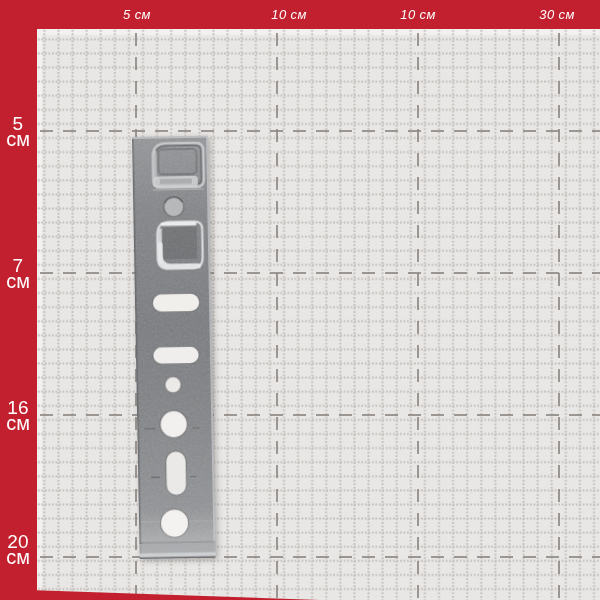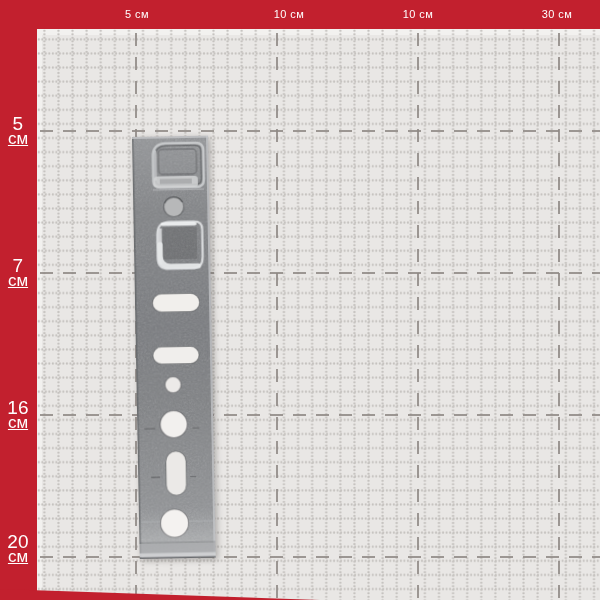--- a/index.html
+++ b/index.html
@@ -27,24 +27,24 @@
   .vline{position:absolute;top:33px;bottom:0;width:2px;
     background:repeating-linear-gradient(to bottom,var(--major-line,#8e8884) 0 13px,rgba(0,0,0,0) 13px 24px);
     opacity:.85;}
   
   .frame-top{position:absolute;left:0;top:0;width:600px;height:29px;background:var(--frame-red,#c2202e);}
   .frame-left{position:absolute;left:0;top:0;width:37px;height:600px;background:var(--frame-red,#c2202e);}
   .frame-wedge{position:absolute;left:0;top:589px;width:320px;height:11px;background:var(--frame-red,#c2202e);
     clip-path:polygon(0 0,100% 100%,0 100%);}
   
   .top-label{position:absolute;top:0;height:34px;line-height:29px;transform:translateX(-50%);
-    color:var(--label-text,#fff);font-size:11px;font-weight:500;letter-spacing:.4px;white-space:nowrap;}
+    color:var(--label-text,#fff);font-size:13px;font-weight:500;letter-spacing:.4px;white-space:nowrap;font-style:italic;}
   .left-label{position:absolute;left:0;width:36px;text-align:center;color:var(--label-text,#fff);font-weight:500;}
   .left-label .val{display:block;font-size:19px;line-height:16px;letter-spacing:.3px;}
-  .left-label .unit{display:block;font-size:17px;line-height:14px;text-decoration:underline;}
+  .left-label .unit{display:block;font-size:20px;line-height:14px;}
   
   .plate{position:absolute;left:131.5px;top:136.5px;
     transform:rotate(-1.05deg);transform-origin:0 0;
     filter:drop-shadow(2px 2px 3px rgba(95,93,90,.45));}
 </style>
 </head>
 <body>
 
 <div class="stage">
 

